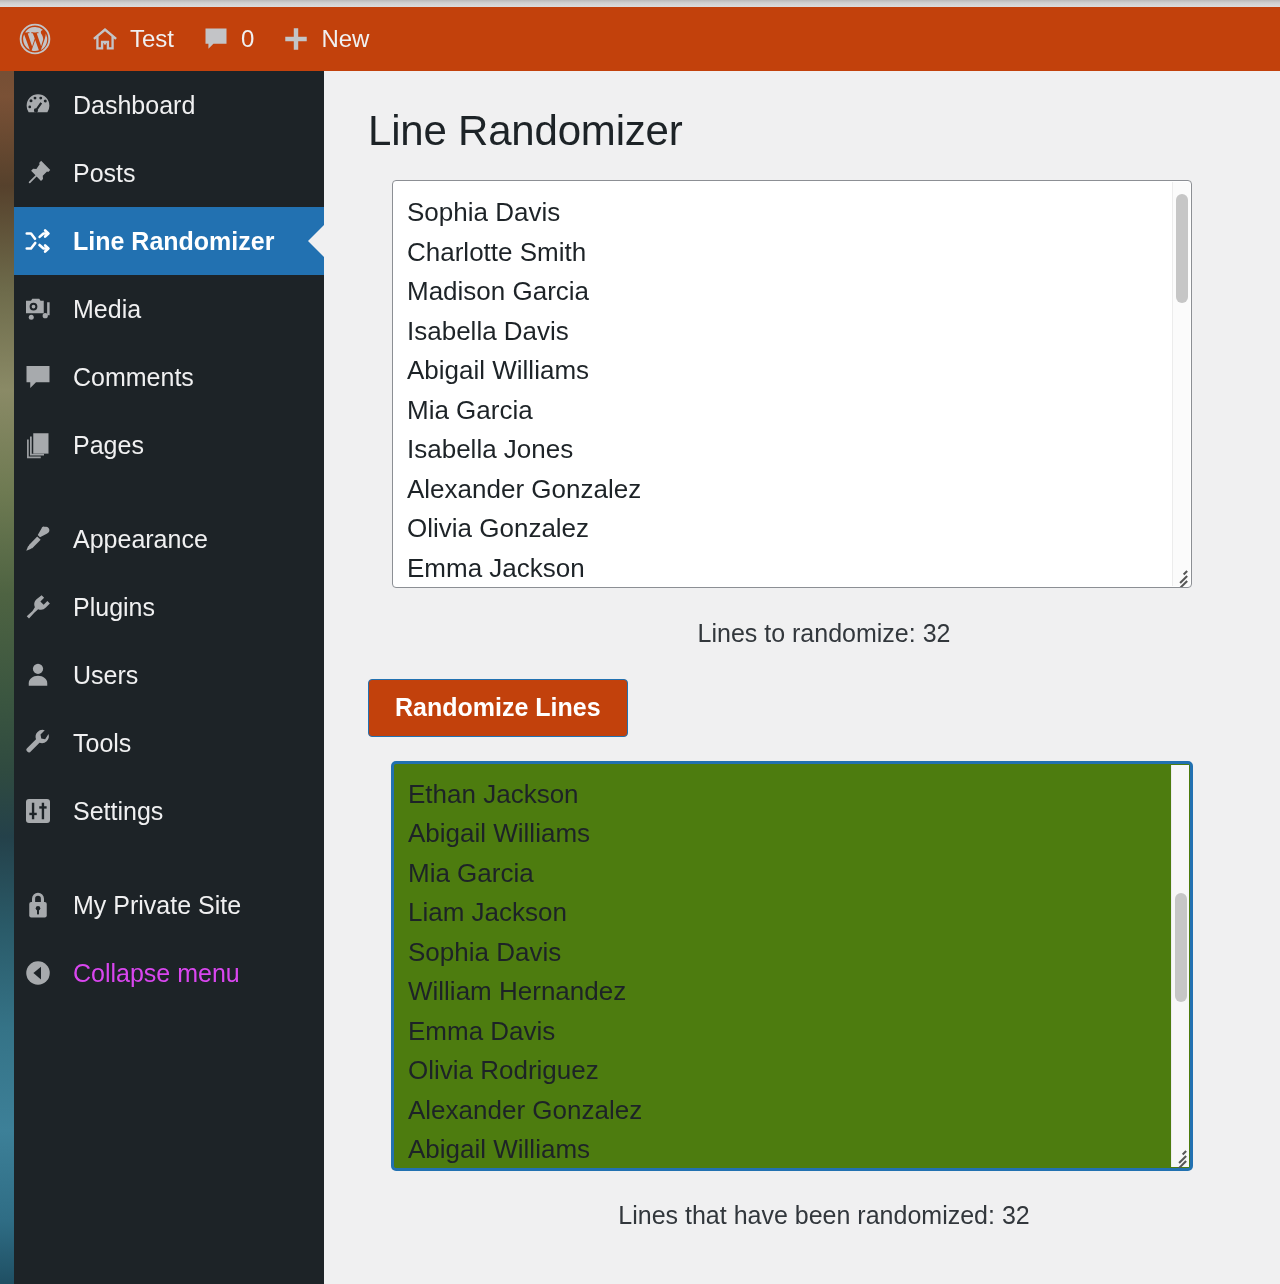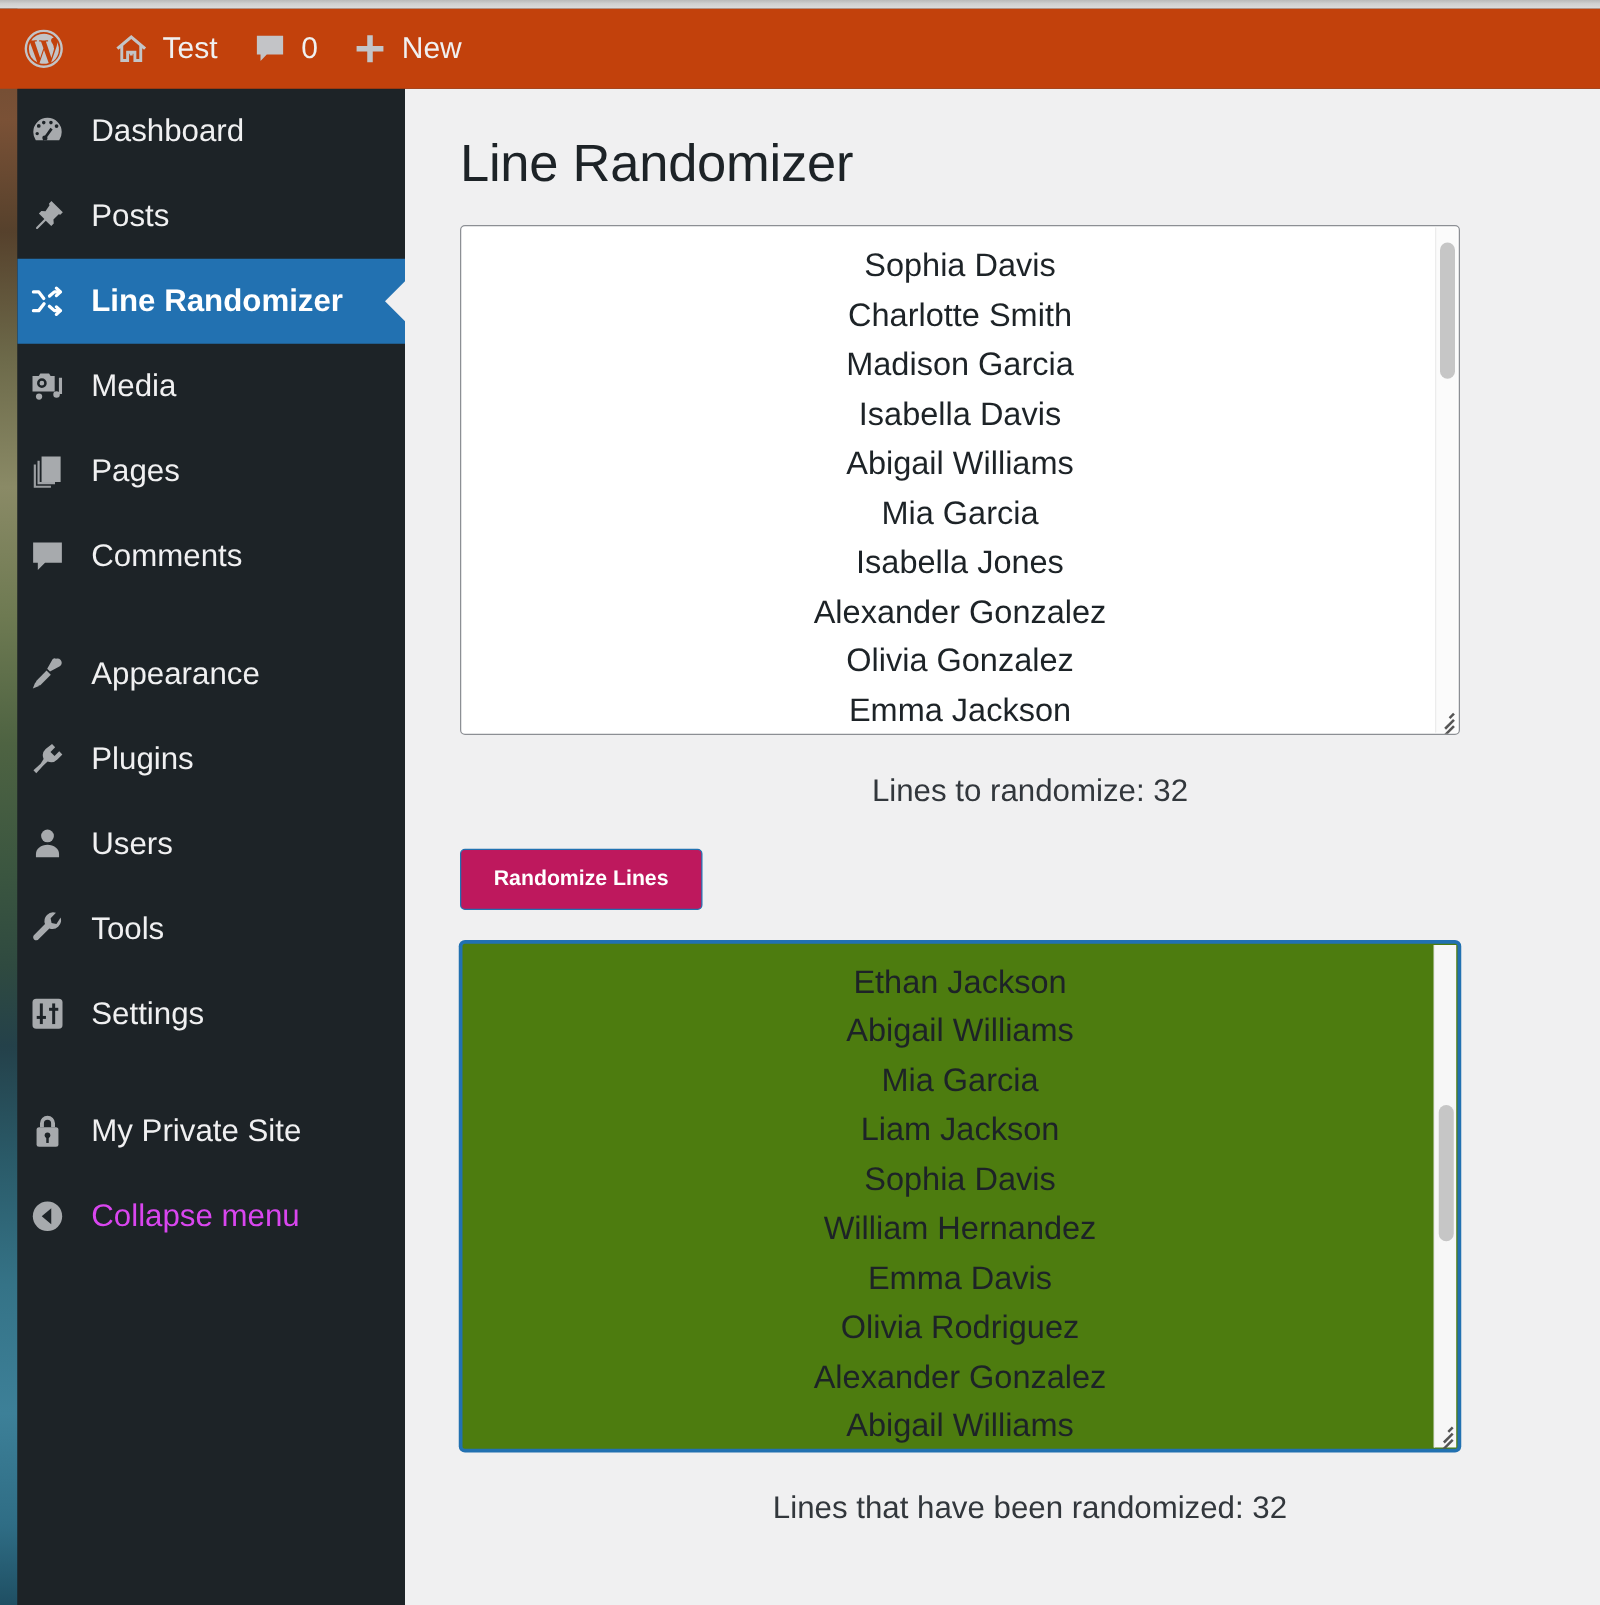--- a/index.html
+++ b/index.html
@@ -103,21 +103,21 @@
     overflow: hidden;
   }
   #page-title {
     margin: 36px 0 0 44px;
     font-size: 42px;
     font-weight: 400;
     color: #1d2327;
     letter-spacing: -0.2px;
   }
 
-  .ta-wrap { position: relative; margin: 25px 0 0 44px; text-align: center; }
+  .ta-wrap { position: relative; margin: 25px 0 0 68px; }
 
   .textarea {
     position: relative;
     width: 800px; height: 408px;
     background: #fff;
     border: 1px solid #8c8f94;
     border-radius: 4px;
     box-shadow: 0 0 0 transparent;
     overflow: hidden;
   }
@@ -169,26 +169,26 @@
     margin: 31px 0 0 44px;
     font-size: 25px;
     color: #32373c;
     text-align: center;
   }
 
   .btn-primary {
     display: inline-block;
     margin: 31px 0 0 44px;
     padding: 14px 26px;
-    background: #be185d;
+    background: #c2410c;
     color: #fff;
     border: 1px solid #2271b1;
     border-radius: 4px;
     font-family: "Liberation Sans", sans-serif;
-    font-size: 17px;
+    font-size: 25px;
     font-weight: 600;
     cursor: pointer;
     line-height: 1.1;
   }
 </style>
 </head>
 <body>
 
 <div id="browser-edge"></div>
 <div id="body-backdrop"></div>
@@ -274,35 +274,35 @@
         <path d="M17.8 15.2a2.1 2.1 0 1 0 0 4.2 2.1 2.1 0 0 0 0-4.2z"></path>
         <path d="M6.6 16.6a2 2 0 1 0 0 4 2 2 0 0 0 0-4z"></path>
       </svg>
     </span>
     <span class="mi-label">Media</span>
   </div>
 
   <div class="menu-item">
     <span class="mi-icon">
       <svg width="30" height="30" viewBox="0 0 24 24" fill="currentColor">
+        <path d="M2.8 3.2h18.4v12.9H10.4l-4.6 4.7v-4.7H2.8z"></path>
+      </svg>
+    </span>
+    <span class="mi-label">Comments</span>
+  </div>
+
+  <div class="menu-item">
+    <span class="mi-icon">
+      <svg width="30" height="30" viewBox="0 0 24 24" fill="currentColor">
         <path d="M8.2 2.6h12.2v16.3H8.2z"></path>
         <path d="M5.6 5.2h1.4v13.7h9.8v1.4H5.6z" opacity=".95"></path>
         <path d="M3.2 7.6h1.4v13.6h9.6v1.3H3.2z" opacity=".9"></path>
       </svg>
     </span>
     <span class="mi-label">Pages</span>
-  </div>
-
-  <div class="menu-item">
-    <span class="mi-icon">
-      <svg width="30" height="30" viewBox="0 0 24 24" fill="currentColor">
-        <path d="M2.8 3.2h18.4v12.9H10.4l-4.6 4.7v-4.7H2.8z"></path>
-      </svg>
-    </span>
-    <span class="mi-label">Comments</span>
   </div>
 
   <div class="menu-sep"></div>
 
   <div class="menu-item">
     <span class="mi-icon">
       <svg width="30" height="30" viewBox="0 0 24 24" fill="currentColor">
         <path d="M17.5 2.4c1.9-.6 3.5.7 3.6 2.4.1 1.4-.8 2.2-2.1 2.9l-5.4 2.9-1.8-1.8 3-5.3c.6-1.2 1.4-1.9 2.7-1.1z"></path>
         <path d="m11.4 9.9 2.7 2.7-6.7 6.7-3.3.7.7-3.3z"></path>
         <path d="M4.2 17.4 2.6 21.4l4-1.6z"></path>

